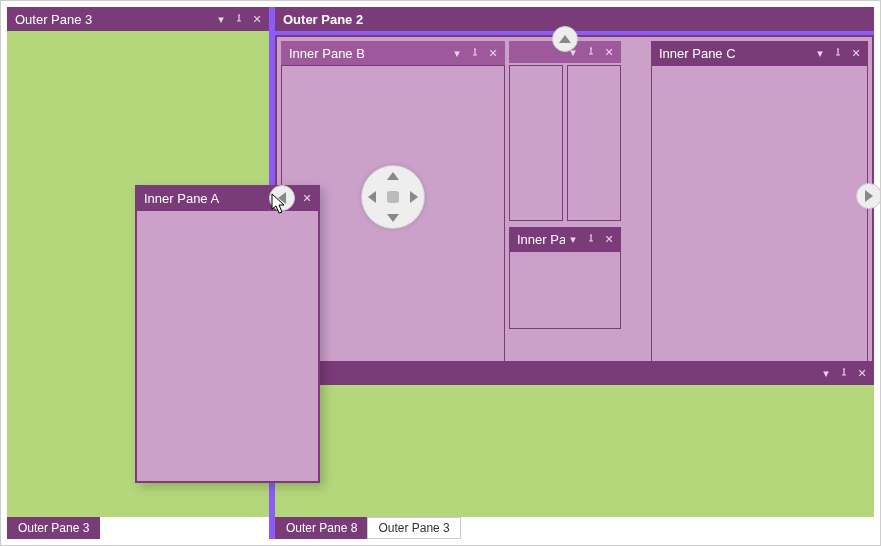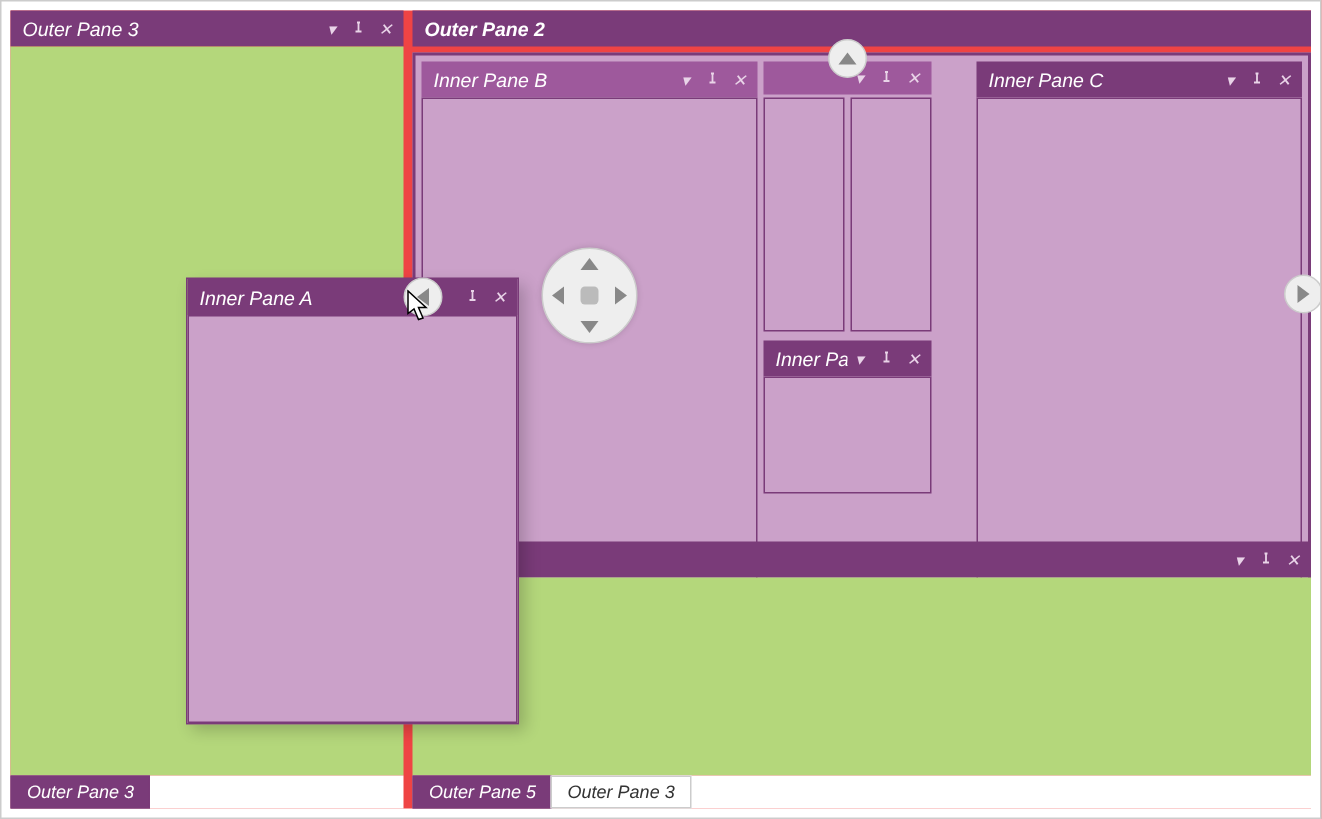--- a/index.html
+++ b/index.html
@@ -9,22 +9,21 @@
     background: #fff;
     width: 881px;
     height: 546px;
     position: relative;
     border: 1px solid #ccc;
     overflow: hidden;
   }
   .container {
     position: absolute;
     inset: 6px;
-    background: #ef4444;
-    font-style: italic;
+    background: #8b5cf6;
   }
   .titlebar {
     height: 24px;
     display: flex;
     align-items: center;
     color: #fff;
     padding: 0 4px;
   }
   .titlebar.dark { background: #7a3b79; }
   .titlebar.light { background: #9e599c; }
@@ -251,25 +250,25 @@
         <div class="ctl">✕</div>
       </div>
     </div>
     <div class="body-green abs" style="left:0; top:378px; right:0; bottom:0;"></div>
   </div>
 
   <div class="tab-strip abs" style="left:0; bottom:0; width:262px;">
     <div class="tab active">Outer Pane 3</div>
   </div>
   <div class="tab-strip abs" style="left:268px; bottom:0; right:0;">
-    <div class="tab active">Outer Pane 5</div>
+    <div class="tab active">Outer Pane 8</div>
     <div class="tab">Outer Pane 3</div>
   </div>
 
-  <div class="floating" style="left:117px; top:178px; width:222px; height:298px;">
+  <div class="floating" style="left:128px; top:178px; width:185px; height:298px;">
     <div class="titlebar dark">
       <span class="title">Inner Pane A</span>
       <div class="ctl-group">
         <div class="ctl">
           <svg viewBox="0 0 10 10">
               <path d="M5 1v6M3 7h4M4 1h2" stroke="#e9d4e8" stroke-width="1.2" fill="none"></path>
             </svg>
         </div>
         <div class="ctl">✕</div>
       </div>

